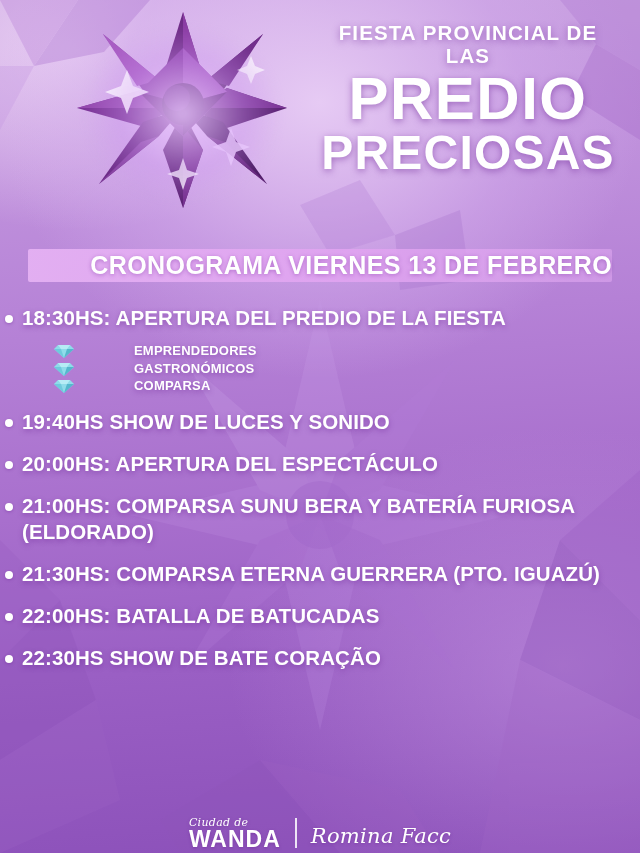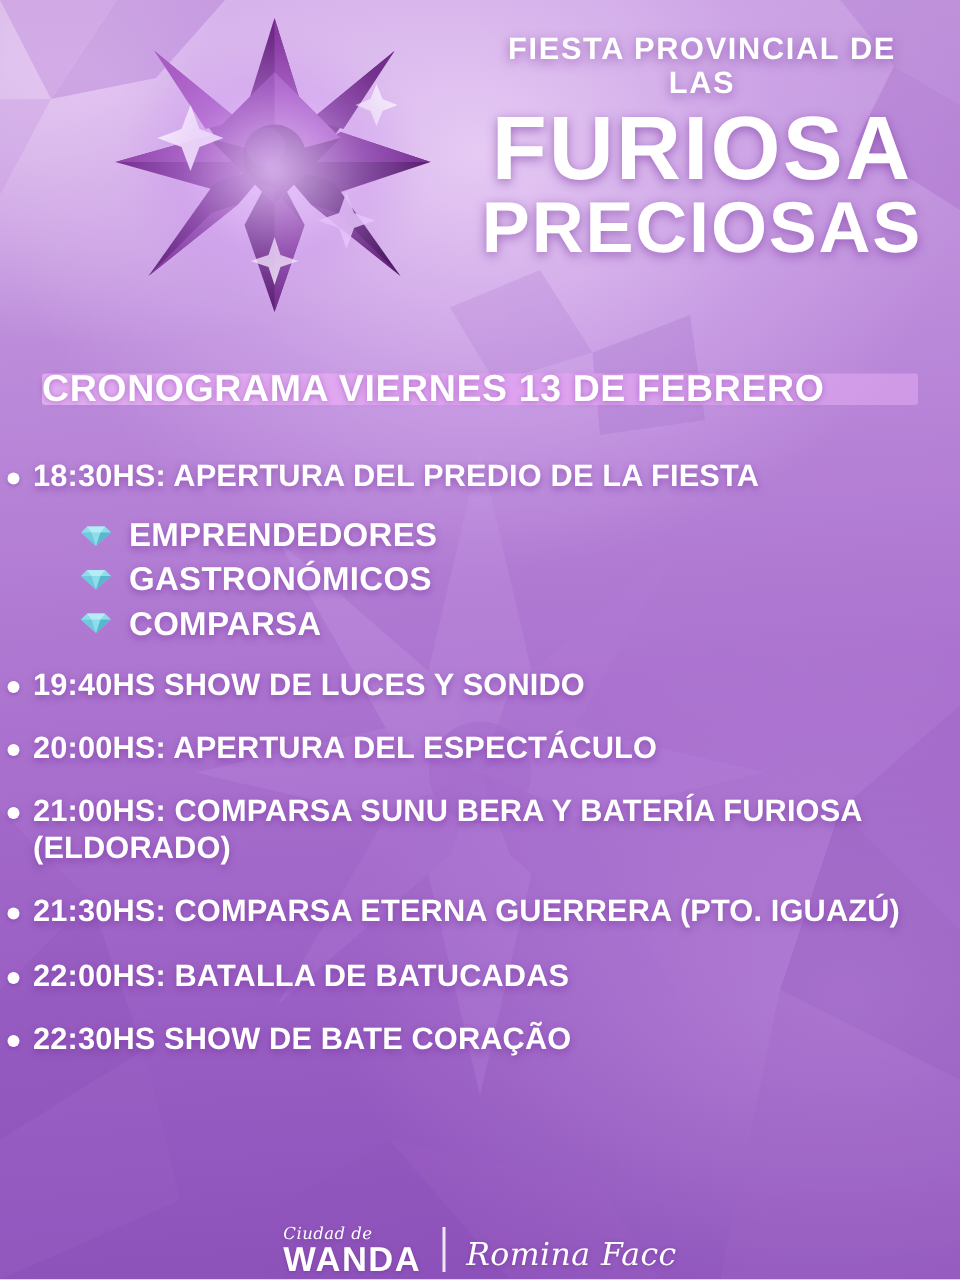--- a/index.html
+++ b/index.html
@@ -84,26 +84,26 @@
     line-height: 1.0;
     margin-top: 2px;
   }
 
   
   .banner {
     position: absolute;
     left: 28px;
     top: 249px;
     width: 584px;
-    height: 21px;
+    height: 33px;
     background: linear-gradient(90deg, rgba(232,180,245,.88) 0%, rgba(224,163,240,.92) 55%, rgba(226,170,242,.55) 100%);
     border-radius: 2px;
     display: flex;
     align-items: center;
-    justify-content: flex-start;
+    justify-content: flex-end;
   }
   .banner-text {
     color: #fff;
     font-size: 25px;
     font-weight: bold;
     letter-spacing: .4px;
     text-shadow: 0 1px 4px rgba(120,45,160,.45);
   }
 
   
@@ -147,24 +147,25 @@
     color: #fff;
     text-shadow: 0 2px 5px rgba(110,40,150,.5);
   }
   .gem {
     flex: 0 0 auto;
     width: 22px;
     height: 15px;
     margin-right: 11px;
   }
   .subitem-text {
-    font-size: 22px;
+    font-size: 13px;
     font-weight: bold;
     letter-spacing: .2px;
     line-height: 1.28;
+    margin-left: 48px;
   }
 
   
   .footer {
     position: absolute;
     left: 0;
     bottom: 0;
     width: 640px;
     height: 46px;
     display: flex;
@@ -283,21 +284,21 @@
 
       <polygon points="72,62 78,78 94,84 78,90 72,106 66,90 50,84 66,78" fill="#ffffff" opacity=".92"></polygon>
       <polygon points="176,120 181,134 195,139 181,144 176,158 171,144 157,139 171,134" fill="#f0d6ff" opacity=".85"></polygon>
       <polygon points="128,150 132,162 144,166 132,170 128,182 124,170 112,166 124,162" fill="#ffffff" opacity=".8"></polygon>
       <polygon points="196,48 200,58 210,62 200,66 196,76 192,66 182,62 192,58" fill="#ffffff" opacity=".7"></polygon>
     </svg>
   </div>
 
   <div class="title-block">
     <div class="t-line1">FIESTA PROVINCIAL DE LAS</div>
-    <div class="t-line2">FURIOSA</div>
+    <div class="t-line2">PREDIO</div>
     <div class="t-line3">PRECIOSAS</div>
   </div>
 
   <div class="banner">
     <span class="banner-text">CRONOGRAMA VIERNES 13 DE FEBRERO</span>
   </div>
 
   <div class="schedule">
 
     <div class="item">

